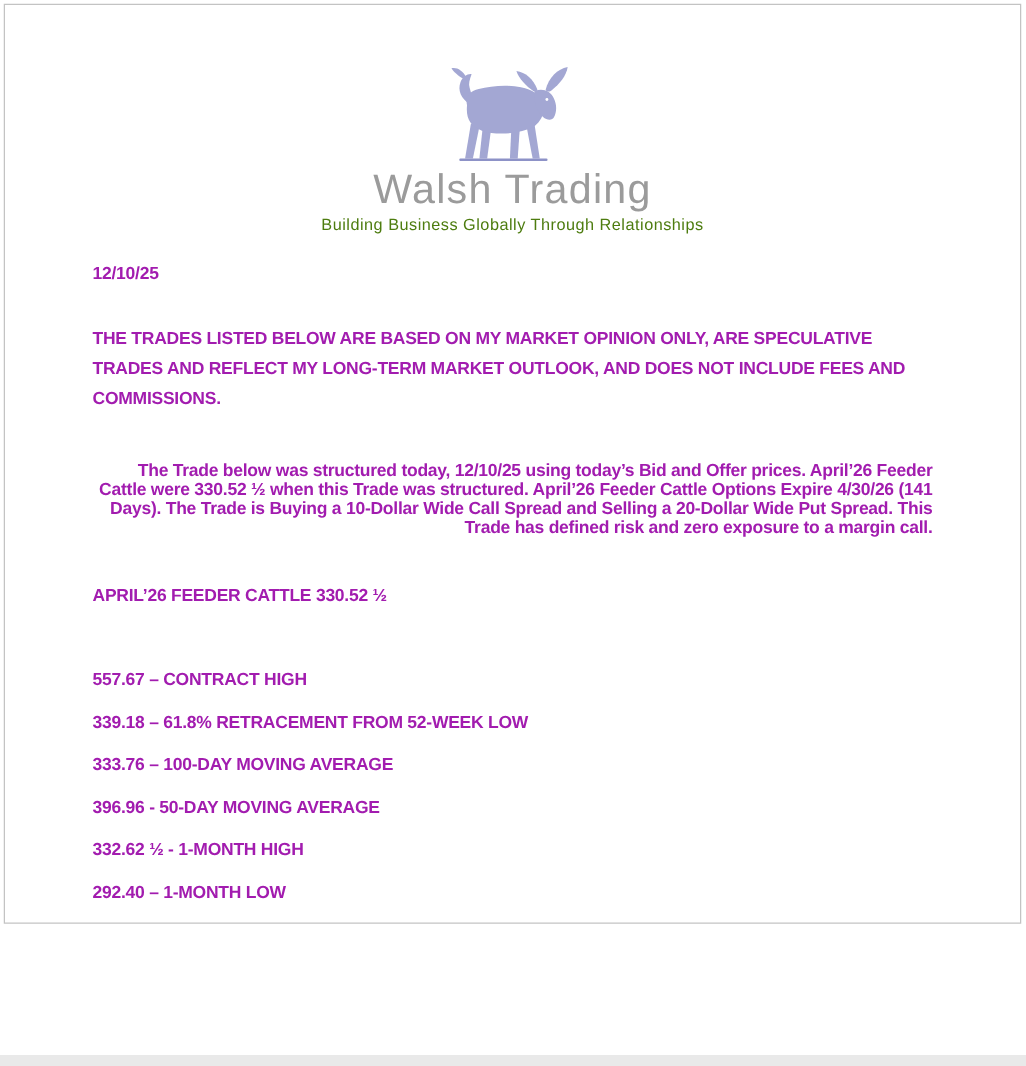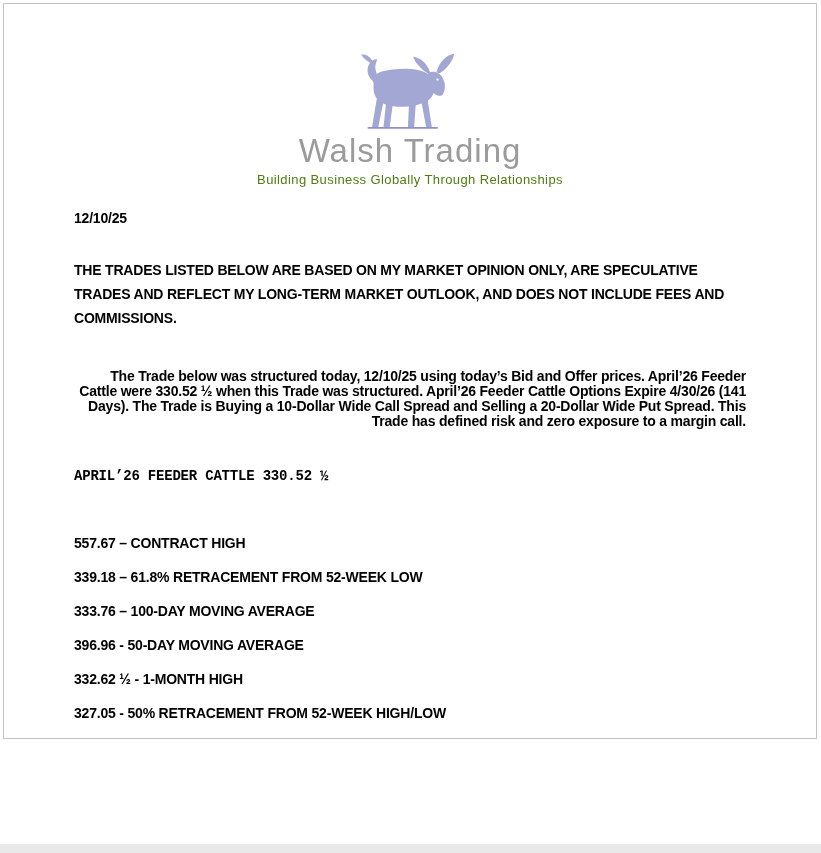--- a/index.html
+++ b/index.html
@@ -39,27 +39,27 @@
     color: #4d7c0f;
     letter-spacing: 0.4px;
     margin-top: 3px;
   }
   
   .content { padding: 0 70px; }
   .para {
     font-weight: bold;
     font-size: 14px;
     letter-spacing: -0.2px;
-    color: #000000;
+    color: #a21caf;
     line-height: 16px;
   }
   .date { margin-top: 23px; }
   .disclaimer { margin-top: 32px; line-height: 24px; }
   .trade-desc { margin-top: 39px; line-height: 15px; text-align: right; }
-  .contract-header { margin-top: 39px; font-family: Liberation Mono, monospace; }
+  .contract-header { margin-top: 39px; }
   .price-list { margin-top: 51px; }
   .price-item { margin-bottom: 18px; }
   
   .footer {
     position: absolute;
     left: 0; bottom: 9px;
     width: 100%;
     text-align: center;
     font-size: 11.5px;
     color: #8d8d8d;
@@ -107,20 +107,19 @@
     <p class="para trade-desc">The Trade below was structured today, 12/10/25 using today’s Bid and Offer prices. April’26 Feeder Cattle were 330.52 ½ when this Trade was structured. April’26 Feeder Cattle Options Expire 4/30/26 (141 Days). The Trade is Buying a 10-Dollar Wide Call Spread and Selling a 20-Dollar Wide Put Spread. This Trade has defined risk and zero exposure to a margin call.</p>
 
     <p class="para contract-header">APRIL’26 FEEDER CATTLE 330.52 ½</p>
 
     <div class="price-list">
       <p class="para price-item">557.67 – CONTRACT HIGH</p>
       <p class="para price-item">339.18 – 61.8% RETRACEMENT FROM 52-WEEK LOW</p>
       <p class="para price-item">333.76 – 100-DAY MOVING AVERAGE</p>
       <p class="para price-item">396.96 - 50-DAY MOVING AVERAGE</p>
       <p class="para price-item">332.62 ½ - 1-MONTH HIGH</p>
-      <p class="para price-item">327.05 - 50% RETRACEMENT FROM 52-WEEK HIGH/LOW</p>
       <p class="para price-item">292.40 – 1-MONTH LOW</p>
     </div>
   </div>
 
 </div>
 
 <div class="bottom-strip"></div>
 
 </body></html>

